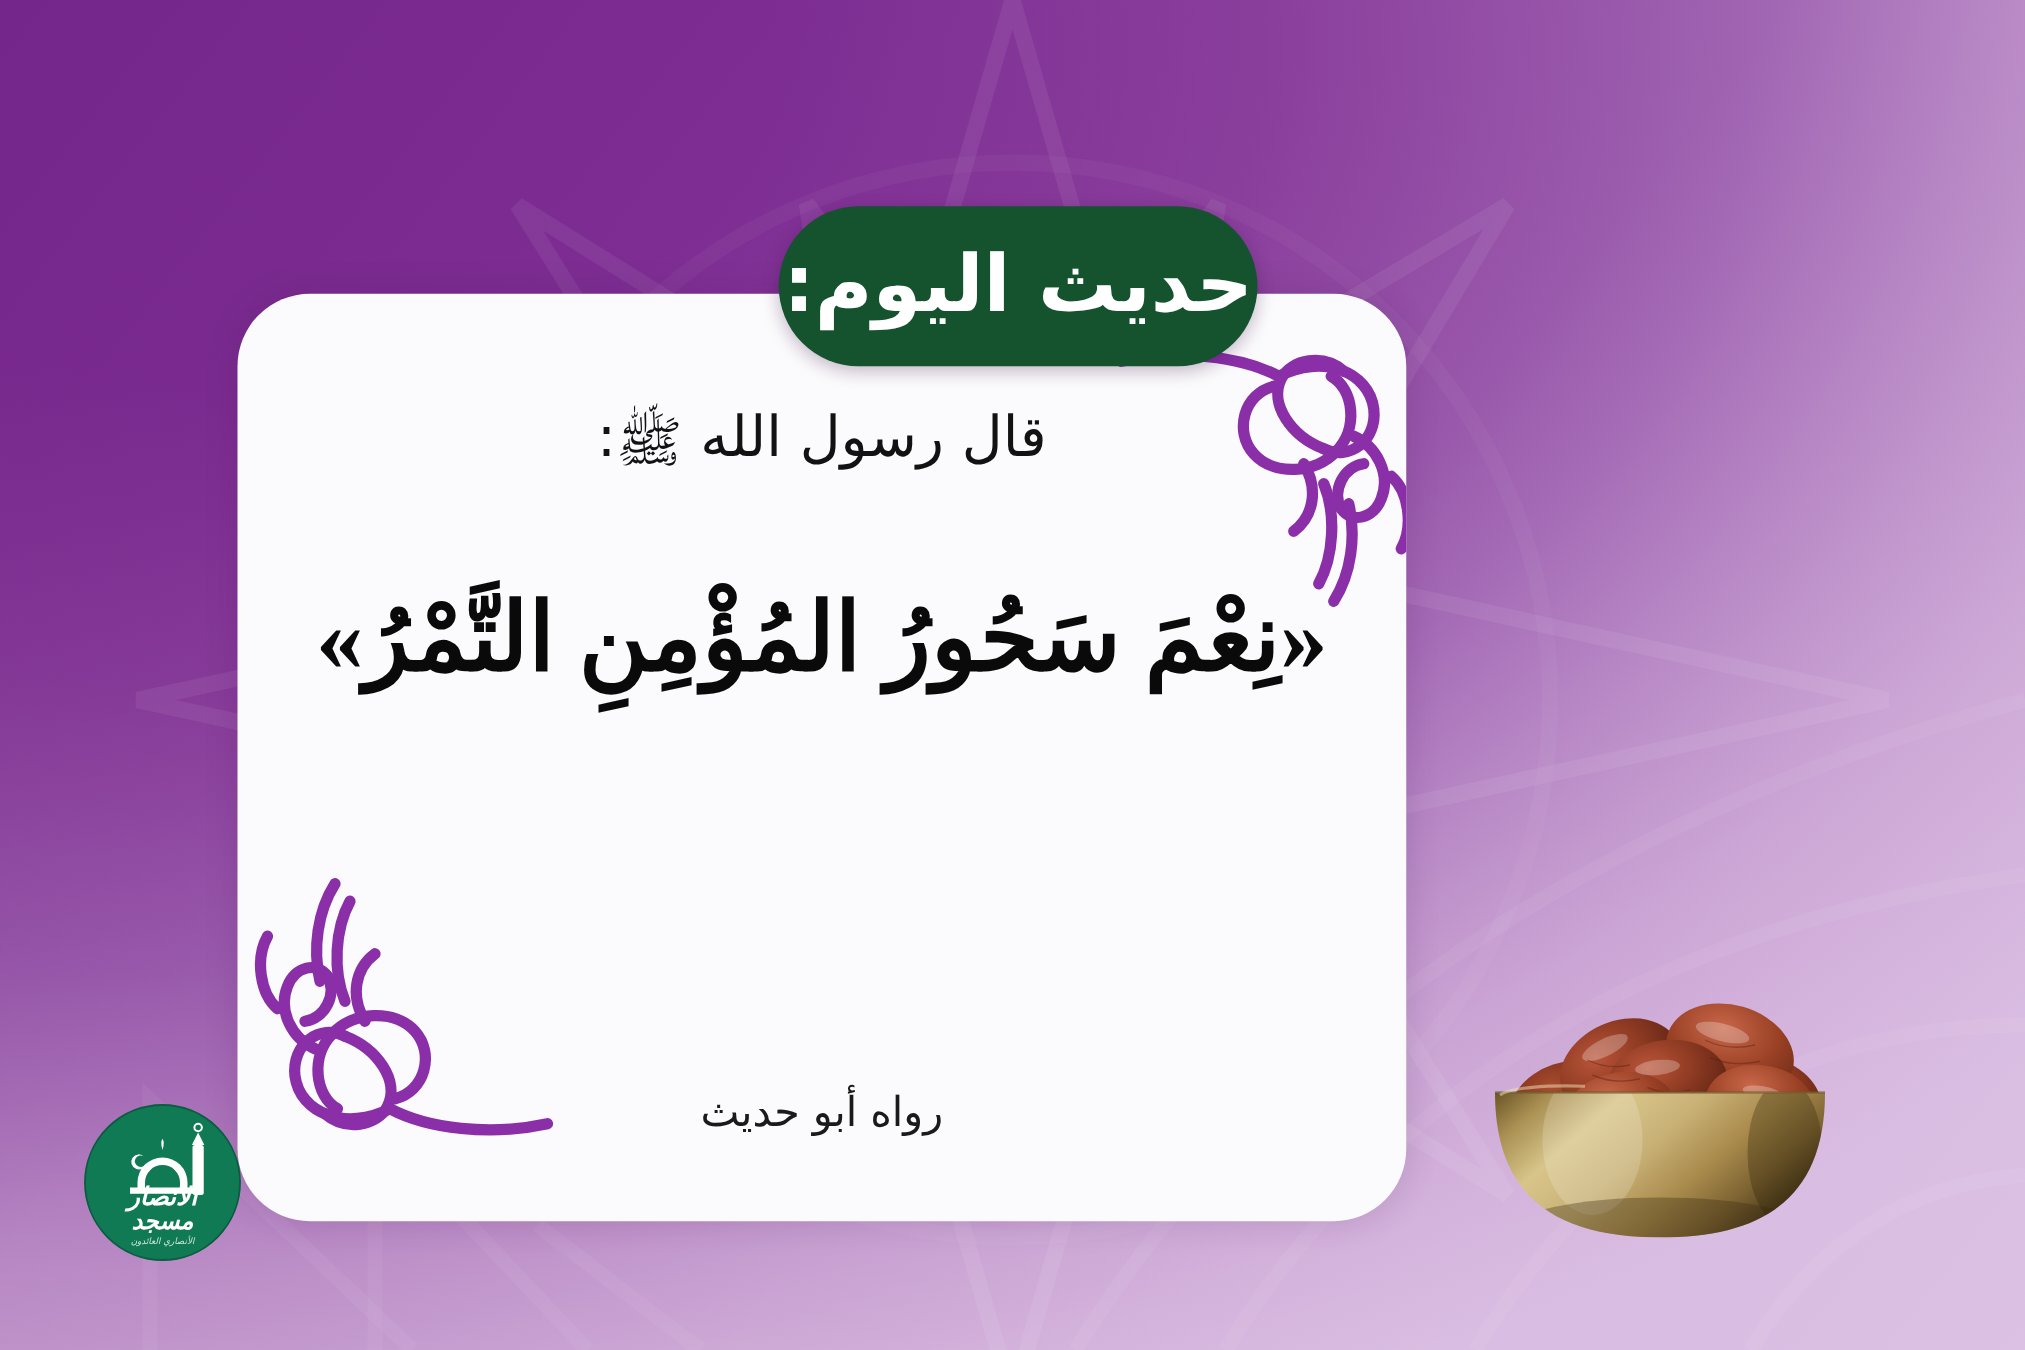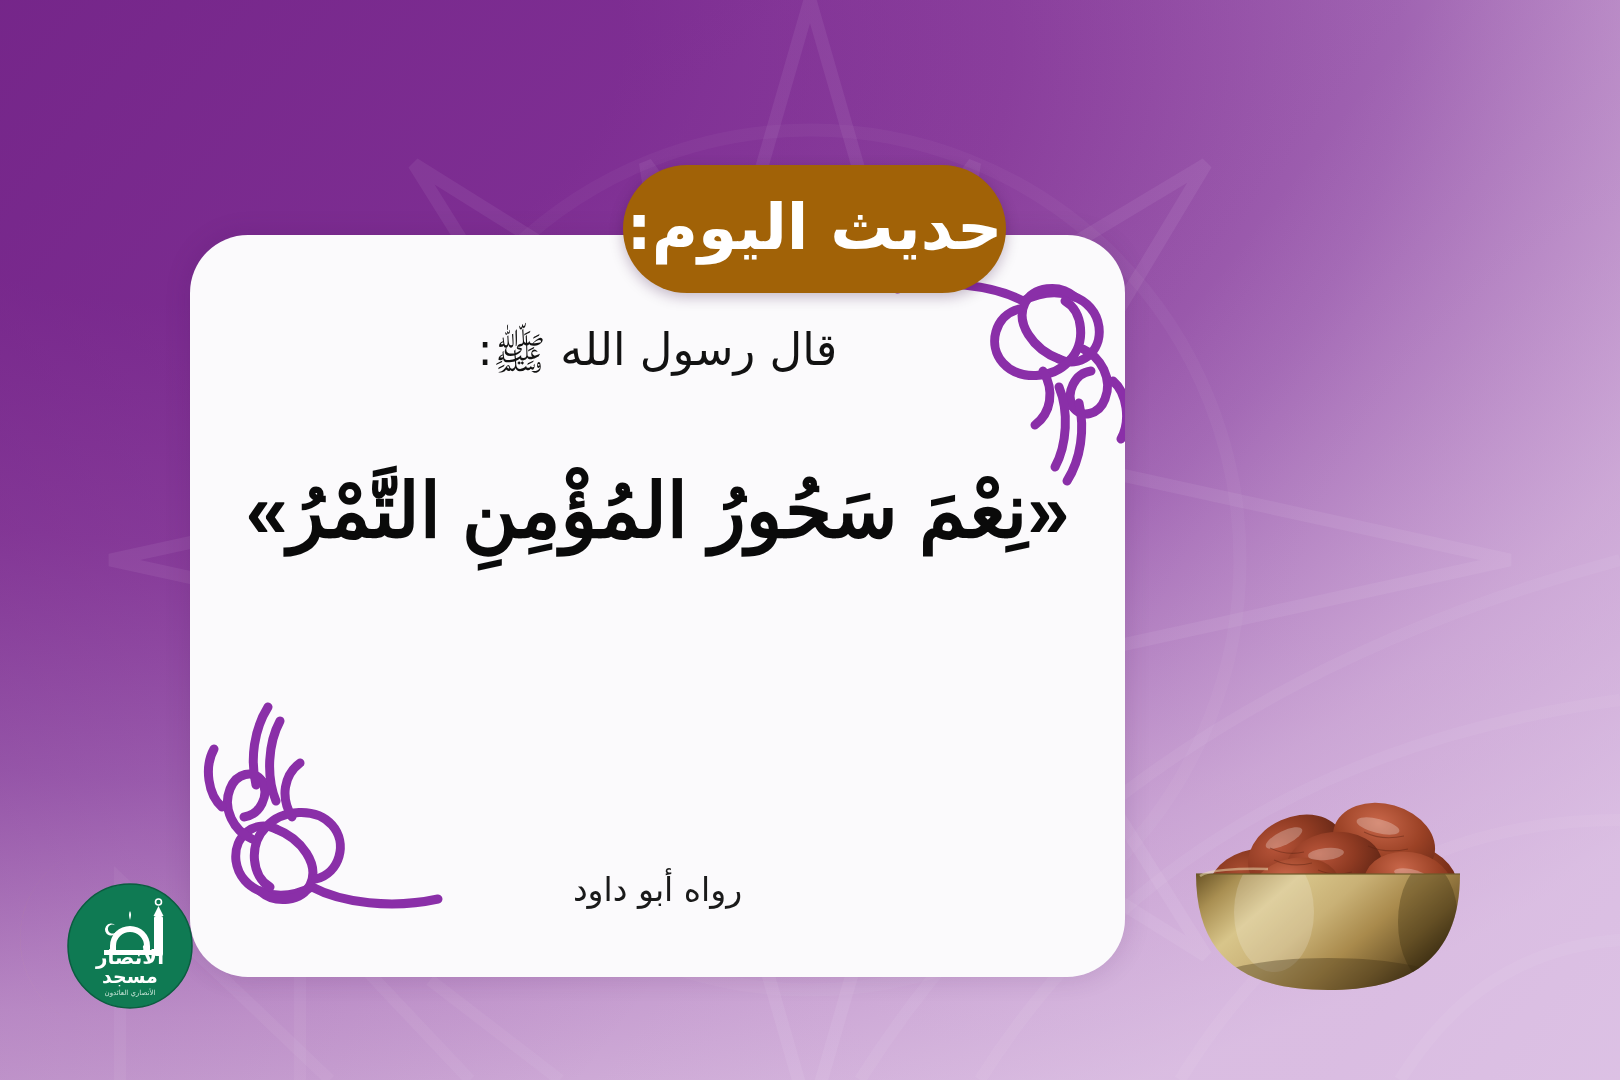--- a/index.html
+++ b/index.html
@@ -76,21 +76,21 @@
   .flourish-tr { right: -8px; top: 18px;  width: 250px; height: 250px; }
   .flourish-bl { left: 12px; bottom: 42px; width: 250px; height: 250px; transform: scaleX(-1) scaleY(-1); }
 
   
   .badge {
     position: absolute;
     left: 623px;
     top: 165px;
     width: 383px;
     height: 128px;
-    background: #a16207;
+    background: #14532d;
     border-radius: 64px;
     display: flex;
     align-items: center;
     justify-content: center;
     box-shadow: 0 4px 14px rgba(50,12,62,0.28);
     z-index: 6;
   }
 
   .badge-text {
     color: #ffffff;
@@ -125,21 +125,21 @@
     transform: translateY(2px);
   }
 
   .hadith-main {
     position: absolute;
     top: 225px;
     left: 0;
     right: 0;
     text-align: center;
     direction: rtl;
-    font-family: Liberation Sans, sans-serif;
+    font-family: Liberation Serif, serif;
     font-size: 76px;
     font-weight: 700;
     color: #0a0a0a;
     line-height: 1.35;
     white-space: nowrap;
     letter-spacing: 0.5px;
   }
 
   .explain {
     position: absolute;
@@ -179,20 +179,21 @@
   }
 
   
   .logo-wrap {
     position: absolute;
     left: 18px;
     top: 838px;
     width: 178px;
     height: 200px;
     z-index: 8;
+    font-style: italic;
   }
 </style>
 </head>
 <body>
 
 <div id="poster">
 
   <div class="bg-gradient"></div>
 
   <svg class="bg-pattern" viewBox="0 0 1620 1080" preserveAspectRatio="none">
@@ -279,21 +280,21 @@
       </svg>
 
       <div class="intro-line">
         <span>قال رسول الله</span>
         <span class="salawat">ﷺ</span><span>:</span>
       </div>
 
       <div class="hadith-main">«نِعْمَ سَحُورُ المُؤْمِنِ التَّمْرُ»</div>
 
 
-      <div class="source">رواه أبو داود</div>
+      <div class="source">رواه أبو حديث</div>
 
     </div>
   </div>
 
   <div class="badge">
     <span class="badge-text">حديث اليوم:</span>
   </div>
 
   <div class="bowl-wrap">
     <svg viewBox="0 0 300 228" width="300" height="228">

